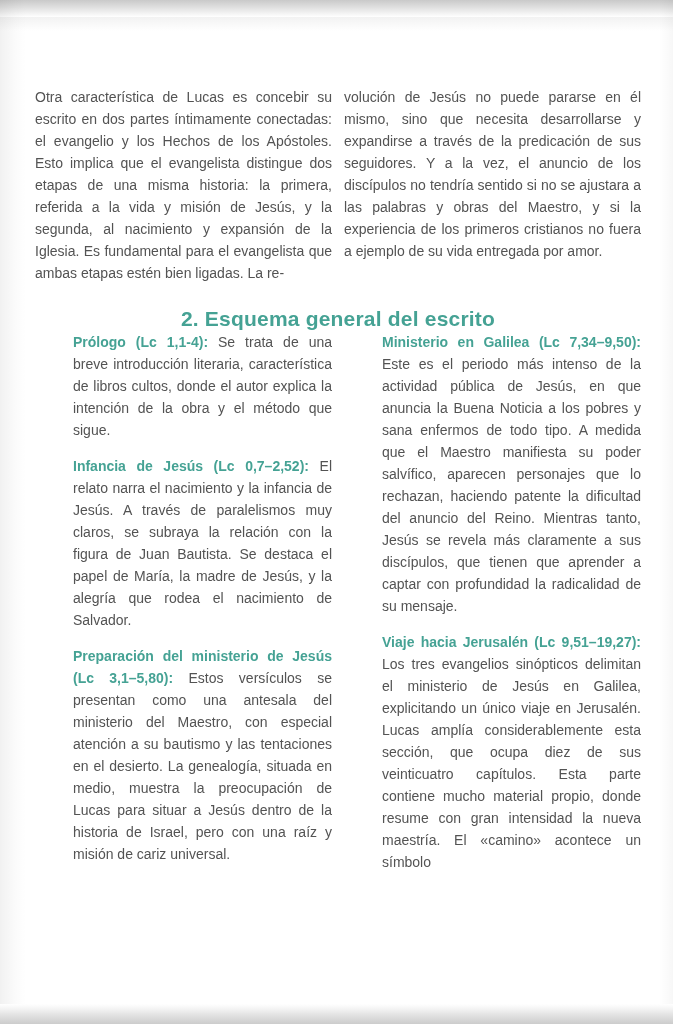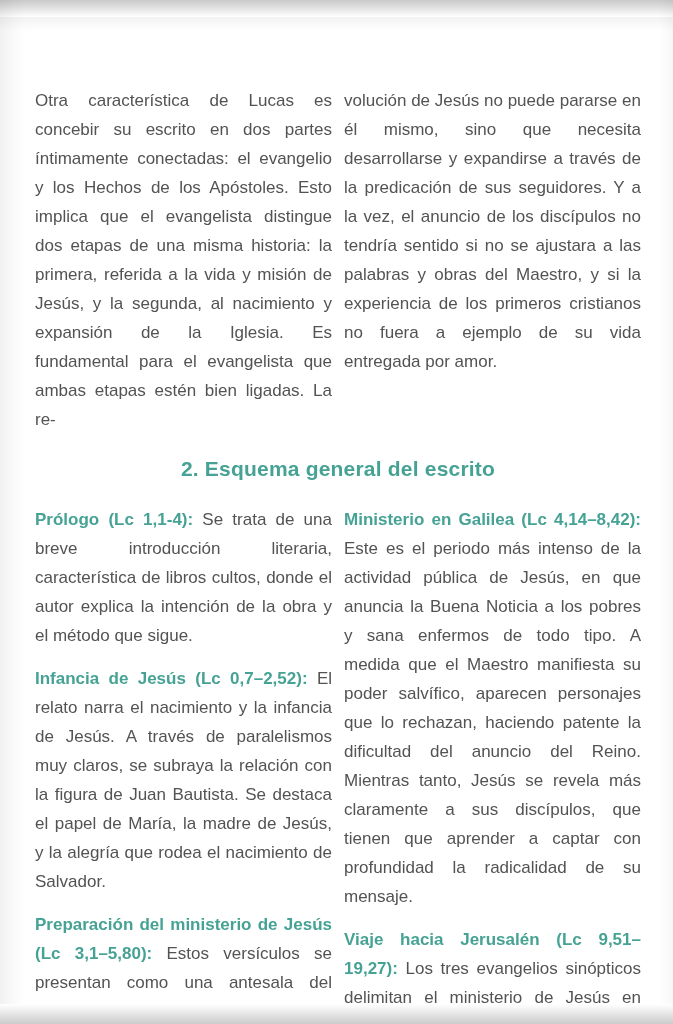--- a/index.html
+++ b/index.html
@@ -47,37 +47,36 @@
   }
   .two-col {
     display: flex;
     gap: 12px;
   }
   .col {
     width: 297px;
     flex: 0 0 297px;
   }
   p {
-    font-size: 17px;
-    line-height: 29px;
+    font-size: 14px;
+    line-height: 22px;
     color: var(--body-text);
     text-align: justify;
   }
-  .entry { margin-bottom: 14px; }
+  .entry { margin-bottom: 14px; margin-left: 38px; }
   .entry-head {
     font-weight: bold;
     color: var(--accent);
   }
   .section-heading {
     text-align: center;
     color: var(--accent);
     font-weight: bold;
     font-size: 21px;
     margin-top: 23px;
-    margin-bottom: 24px;
     letter-spacing: 0.2px;
   }
 </style>
 </head>
 <body>
 
 <div class="scan-edge-top"></div>
 <div class="scan-edge-left"></div>
 <div class="scan-edge-right"></div>
 
@@ -109,21 +108,21 @@
 
       <p class="entry">
         <span class="entry-head">Preparación del ministerio de Jesús (Lc 3,1–5,80):</span>
         <span class="entry-body">Estos versículos se presentan como una antesala del ministerio del Maestro, con especial atención a su bautismo y las tentaciones en el desierto. La genealogía, situada en medio, muestra la preocupación de Lucas para situar a Jesús dentro de la historia de Israel, pero con una raíz y misión de cariz universal.</span>
       </p>
 
     </div>
     <div class="col">
 
       <p class="entry">
-        <span class="entry-head">Ministerio en Galilea (Lc 4,14–8,42):</span>
+        <span class="entry-head">Ministerio en Galilea (Lc 7,34–9,50):</span>
         <span class="entry-body">Este es el periodo más intenso de la actividad pública de Jesús, en que anuncia la Buena Noticia a los pobres y sana enfermos de todo tipo. A medida que el Maestro manifiesta su poder salvífico, aparecen personajes que lo rechazan, haciendo patente la dificultad del anuncio del Reino. Mientras tanto, Jesús se revela más claramente a sus discípulos, que tienen que aprender a captar con profundidad la radicalidad de su mensaje.</span>
       </p>
 
       <p class="entry">
         <span class="entry-head">Viaje hacia Jerusalén (Lc 9,51–19,27):</span>
         <span class="entry-body">Los tres evangelios sinópticos delimitan el ministerio de Jesús en Galilea, explicitando un único viaje en Jerusalén. Lucas amplía considerablemente esta sección, que ocupa diez de sus veinticuatro capítulos. Esta parte contiene mucho material propio, donde resume con gran intensidad la nueva maestría. El «camino» acontece un símbolo</span>
       </p>
 
     </div>
   </div>

